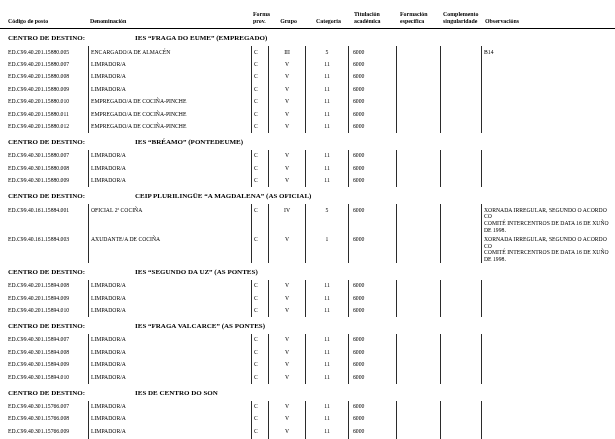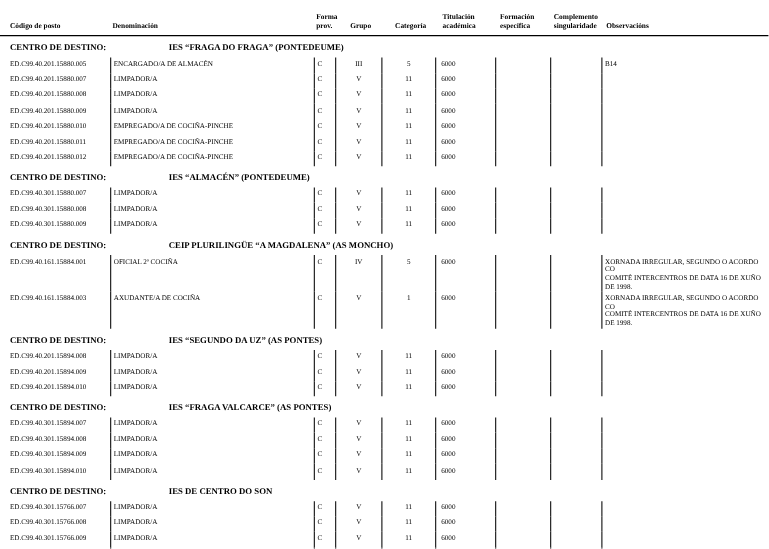--- a/index.html
+++ b/index.html
@@ -79,21 +79,21 @@
 específica</div>
     <div class="hcell c7">Complemento
 singularidade</div>
     <div class="hcell c8">Observacións</div>
   </div>
 
   <div id="sections">
       <div class="section">
         <div class="sec-hdr">
           <span class="sec-label">CENTRO DE DESTINO:</span>
-          <span class="sec-center">IES “FRAGA DO FRAGA” (PONTEDEUME)</span>
+          <span class="sec-center">IES “FRAGA DO EUME” (EMPREGADO)</span>
         </div>
         <div class="row">
           <div class="cell c0">ED.C99.40.201.15880.005</div>
           <div class="cell c1">ENCARGADO/A DE ALMACÉN</div>
           <div class="cell c2">C</div>
           <div class="cell c3">III</div>
           <div class="cell c4">5</div>
           <div class="cell c5">6000</div>
           <div class="cell c6"></div>
           <div class="cell c7"></div>
@@ -162,21 +162,21 @@
           <div class="cell c4">11</div>
           <div class="cell c5">6000</div>
           <div class="cell c6"></div>
           <div class="cell c7"></div>
           <div class="cell c8"></div>
         </div>
       </div>
       <div class="section">
         <div class="sec-hdr">
           <span class="sec-label">CENTRO DE DESTINO:</span>
-          <span class="sec-center">IES “ALMACÉN” (PONTEDEUME)</span>
+          <span class="sec-center">IES “BRÉAMO” (PONTEDEUME)</span>
         </div>
         <div class="row">
           <div class="cell c0">ED.C99.40.301.15880.007</div>
           <div class="cell c1">LIMPADOR/A</div>
           <div class="cell c2">C</div>
           <div class="cell c3">V</div>
           <div class="cell c4">11</div>
           <div class="cell c5">6000</div>
           <div class="cell c6"></div>
           <div class="cell c7"></div>
@@ -201,21 +201,21 @@
           <div class="cell c4">11</div>
           <div class="cell c5">6000</div>
           <div class="cell c6"></div>
           <div class="cell c7"></div>
           <div class="cell c8"></div>
         </div>
       </div>
       <div class="section">
         <div class="sec-hdr">
           <span class="sec-label">CENTRO DE DESTINO:</span>
-          <span class="sec-center">CEIP PLURILINGÜE “A MAGDALENA” (AS MONCHO)</span>
+          <span class="sec-center">CEIP PLURILINGÜE “A MAGDALENA” (AS OFICIAL)</span>
         </div>
         <div class="row">
           <div class="cell c0">ED.C99.40.161.15884.001</div>
           <div class="cell c1">OFICIAL 2ª COCIÑA</div>
           <div class="cell c2">C</div>
           <div class="cell c3">IV</div>
           <div class="cell c4">5</div>
           <div class="cell c5">6000</div>
           <div class="cell c6"></div>
           <div class="cell c7"></div>

